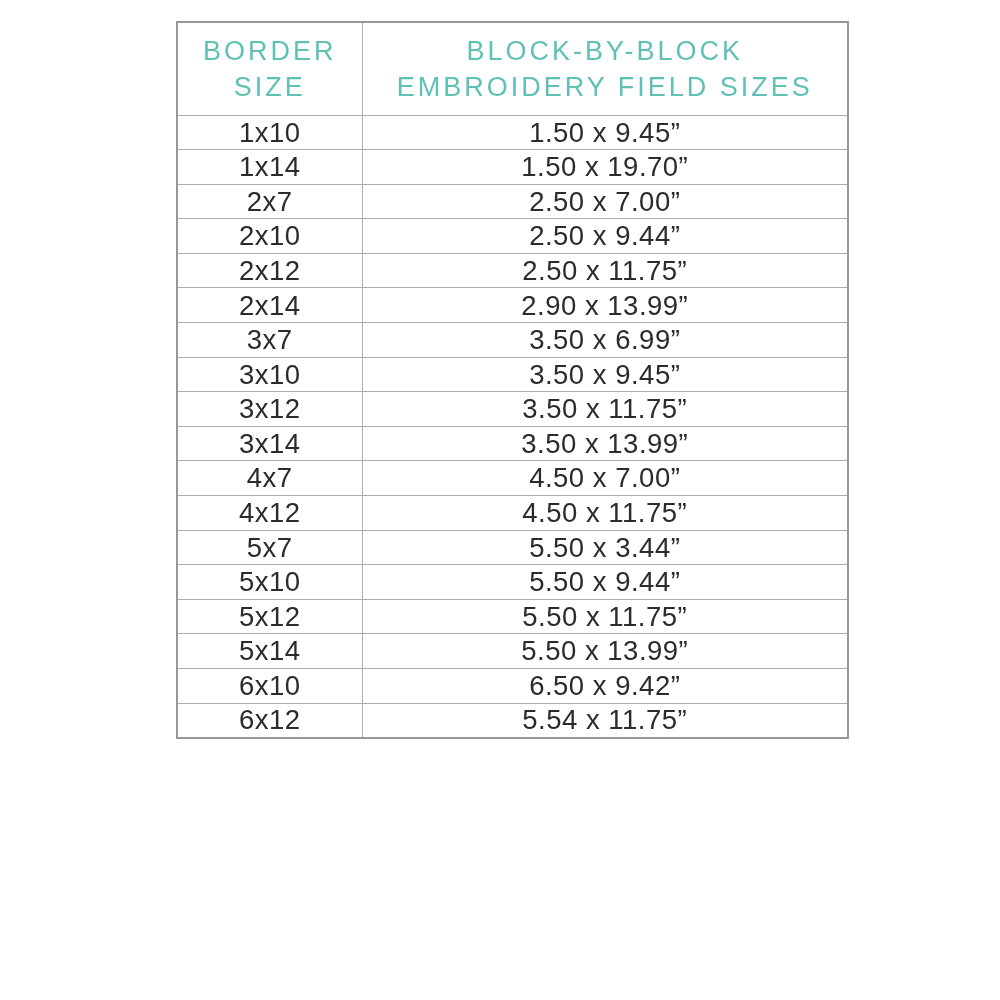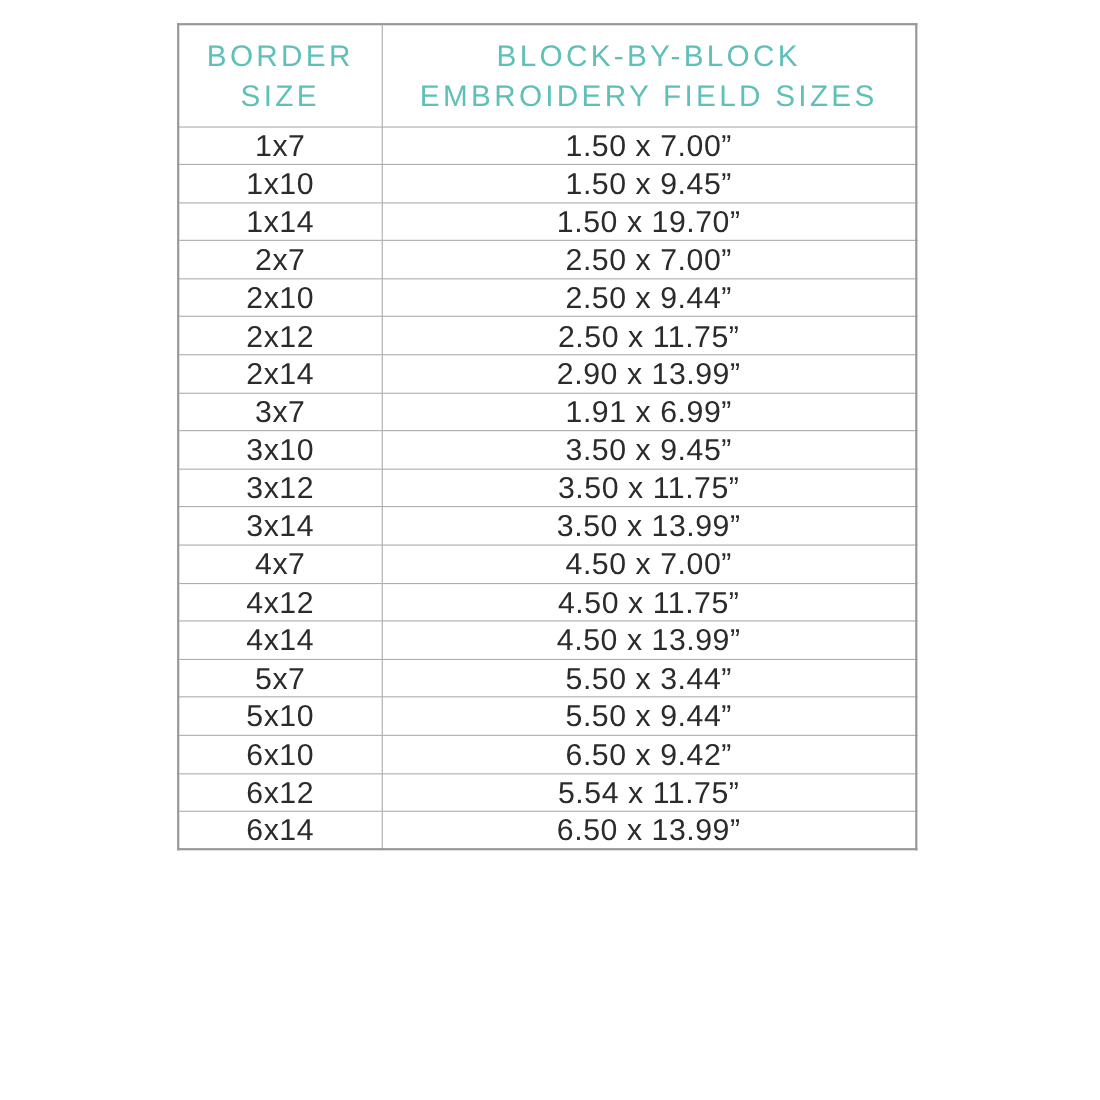--- a/index.html
+++ b/index.html
@@ -17,21 +17,21 @@
   body {
     width: 1000px;
     height: 1000px;
     background: var(--page-bg);
     font-family: "Liberation Sans", sans-serif;
     position: relative;
     overflow: hidden;
   }
   .table-wrap {
     position: absolute;
-    left: 161px;
+    left: 176px;
     top: 21px;
   }
   table.size-table {
     border-collapse: collapse;
     table-layout: fixed;
     width: 671px;
     border: 2px solid var(--outer-border);
     background: #ffffff;
   }
   col.col-border-size { width: 185px; }
@@ -77,24 +77,20 @@
           <div>SIZE</div>
         </th>
         <th>
           <div>BLOCK-BY-BLOCK</div>
           <div>EMBROIDERY FIELD SIZES</div>
         </th>
       </tr>
     </thead>
     <tbody>
         <tr>
-          <td>1x7</td>
-          <td>1.50 x 7.00”</td>
-        </tr>
-        <tr>
           <td>1x10</td>
           <td>1.50 x 9.45”</td>
         </tr>
         <tr>
           <td>1x14</td>
           <td>1.50 x 19.70”</td>
         </tr>
         <tr>
           <td>2x7</td>
           <td>2.50 x 7.00”</td>
@@ -106,21 +102,21 @@
         <tr>
           <td>2x12</td>
           <td>2.50 x 11.75”</td>
         </tr>
         <tr>
           <td>2x14</td>
           <td>2.90 x 13.99”</td>
         </tr>
         <tr>
           <td>3x7</td>
-          <td>1.91 x 6.99”</td>
+          <td>3.50 x 6.99”</td>
         </tr>
         <tr>
           <td>3x10</td>
           <td>3.50 x 9.45”</td>
         </tr>
         <tr>
           <td>3x12</td>
           <td>3.50 x 11.75”</td>
         </tr>
         <tr>
@@ -129,38 +125,38 @@
         </tr>
         <tr>
           <td>4x7</td>
           <td>4.50 x 7.00”</td>
         </tr>
         <tr>
           <td>4x12</td>
           <td>4.50 x 11.75”</td>
         </tr>
         <tr>
-          <td>4x14</td>
-          <td>4.50 x 13.99”</td>
-        </tr>
-        <tr>
           <td>5x7</td>
           <td>5.50 x 3.44”</td>
         </tr>
         <tr>
           <td>5x10</td>
           <td>5.50 x 9.44”</td>
+        </tr>
+        <tr>
+          <td>5x12</td>
+          <td>5.50 x 11.75”</td>
+        </tr>
+        <tr>
+          <td>5x14</td>
+          <td>5.50 x 13.99”</td>
         </tr>
         <tr>
           <td>6x10</td>
           <td>6.50 x 9.42”</td>
         </tr>
         <tr>
           <td>6x12</td>
           <td>5.54 x 11.75”</td>
         </tr>
-        <tr>
-          <td>6x14</td>
-          <td>6.50 x 13.99”</td>
-        </tr>
       </tbody>
   </table>
 </div>
 
 </body></html>

